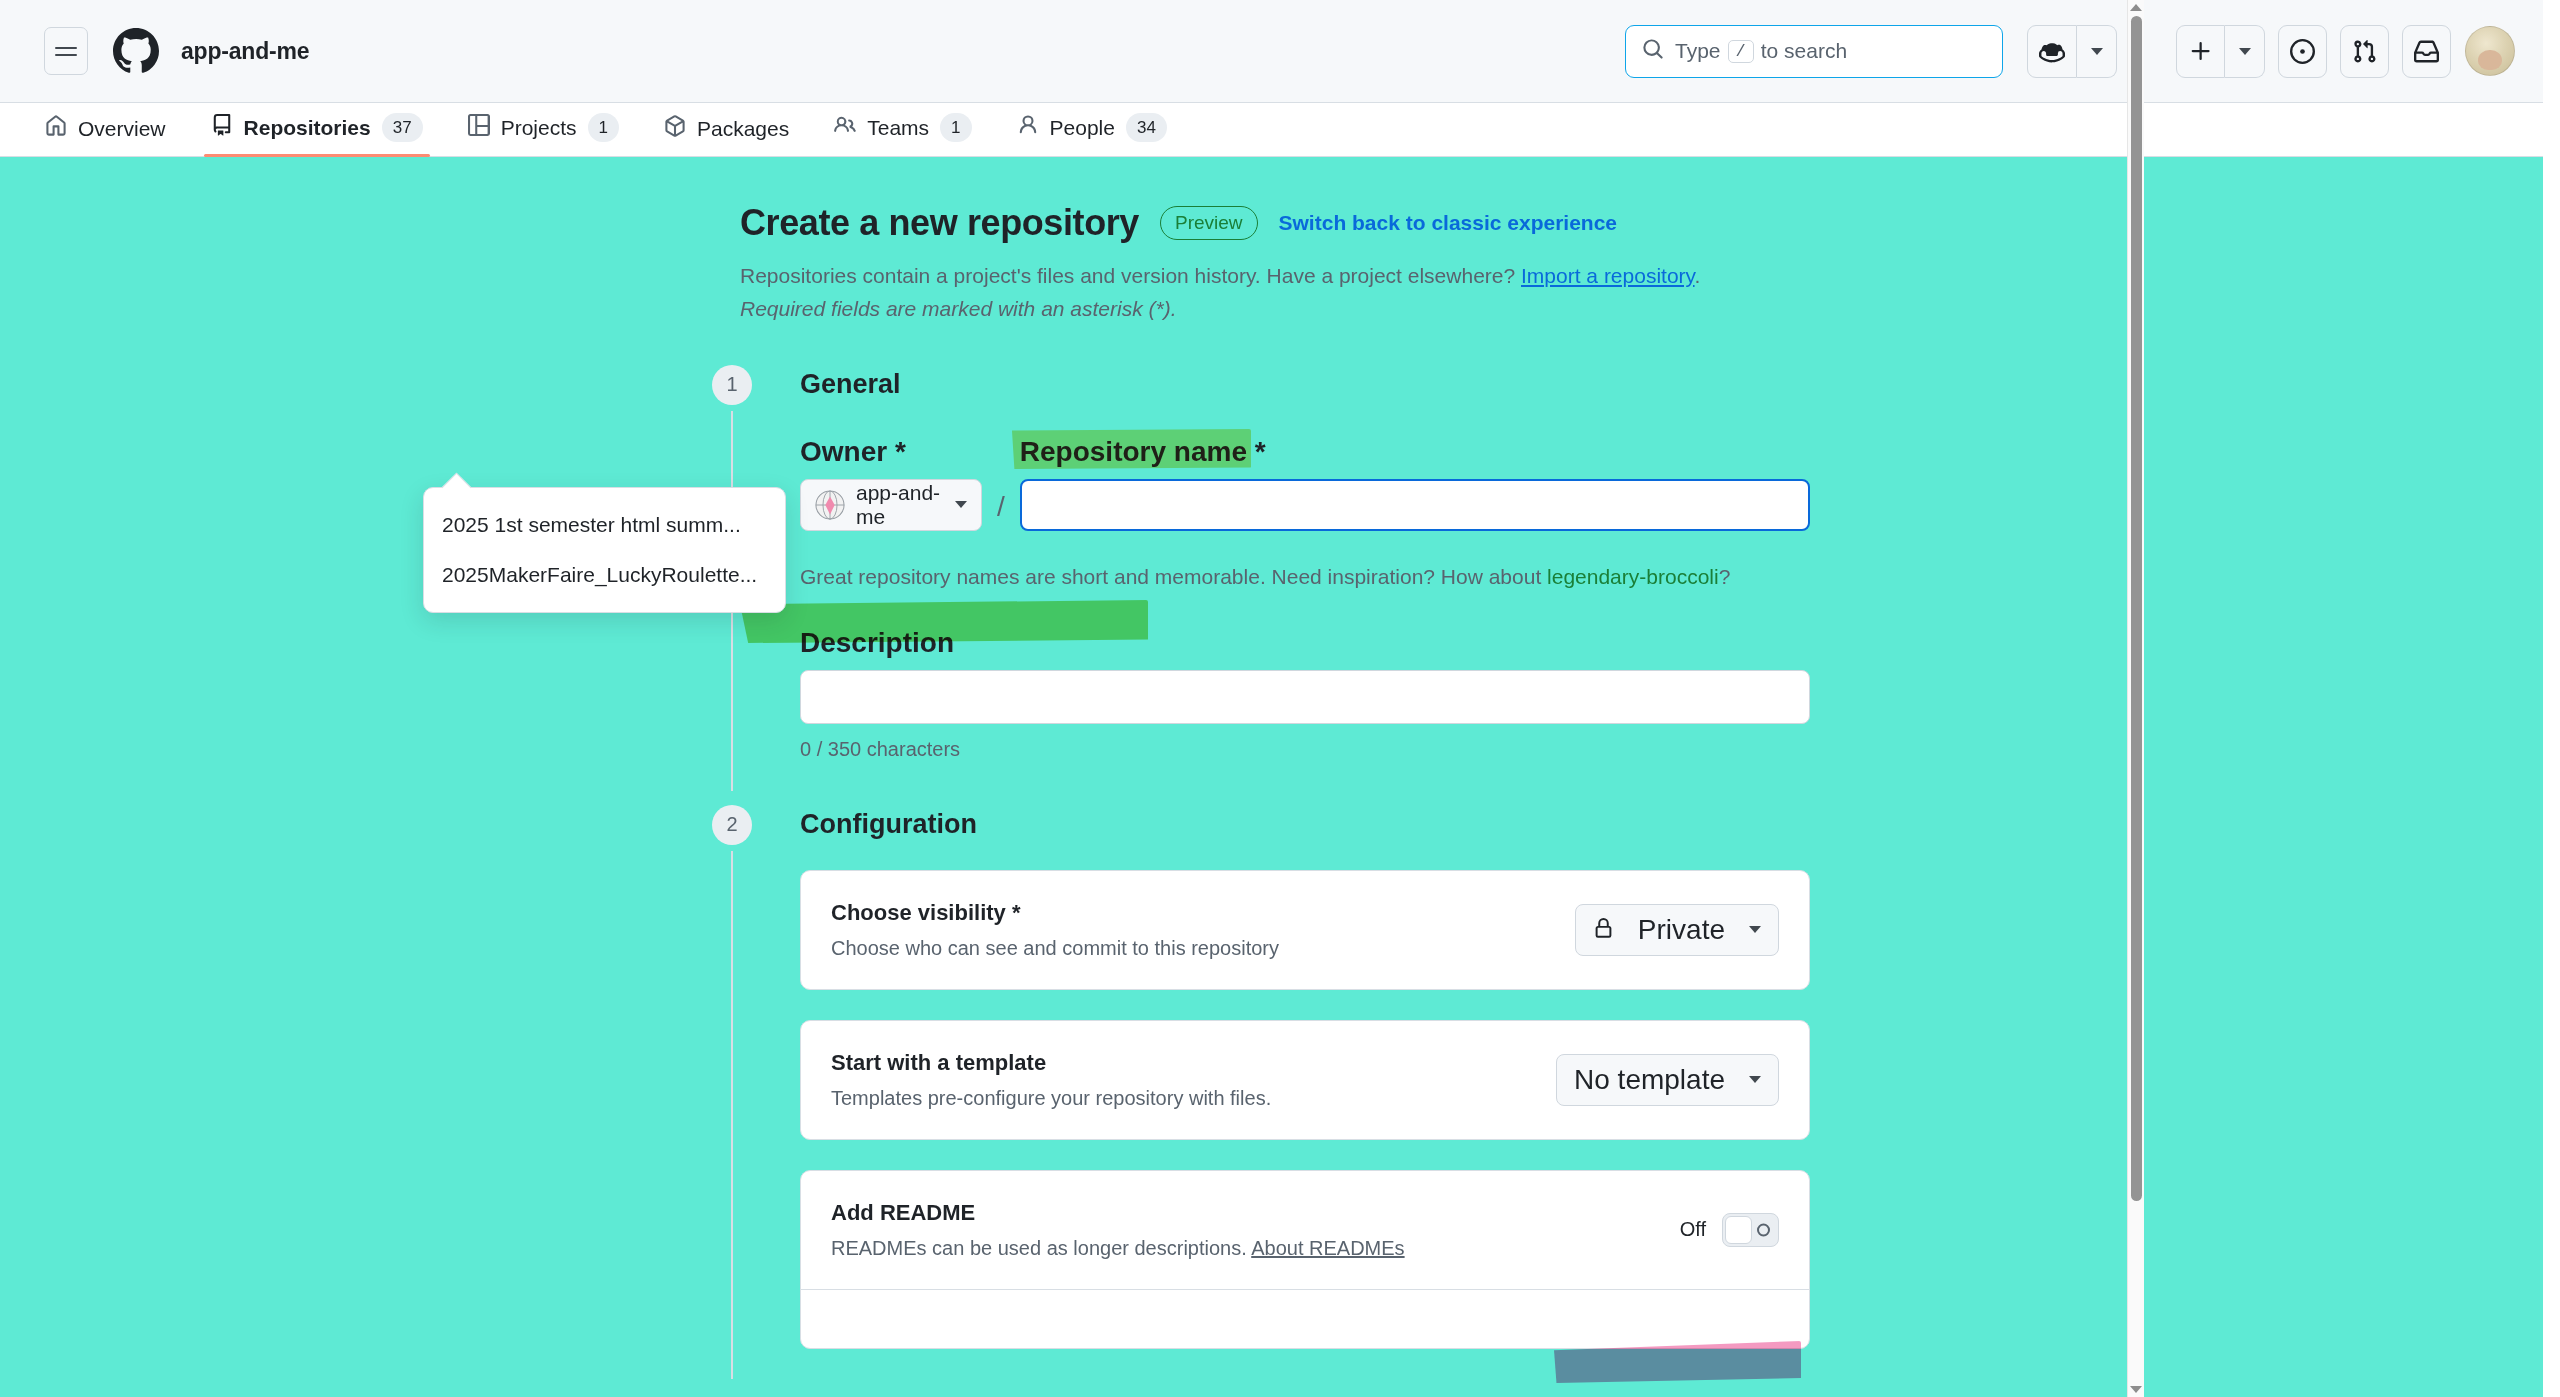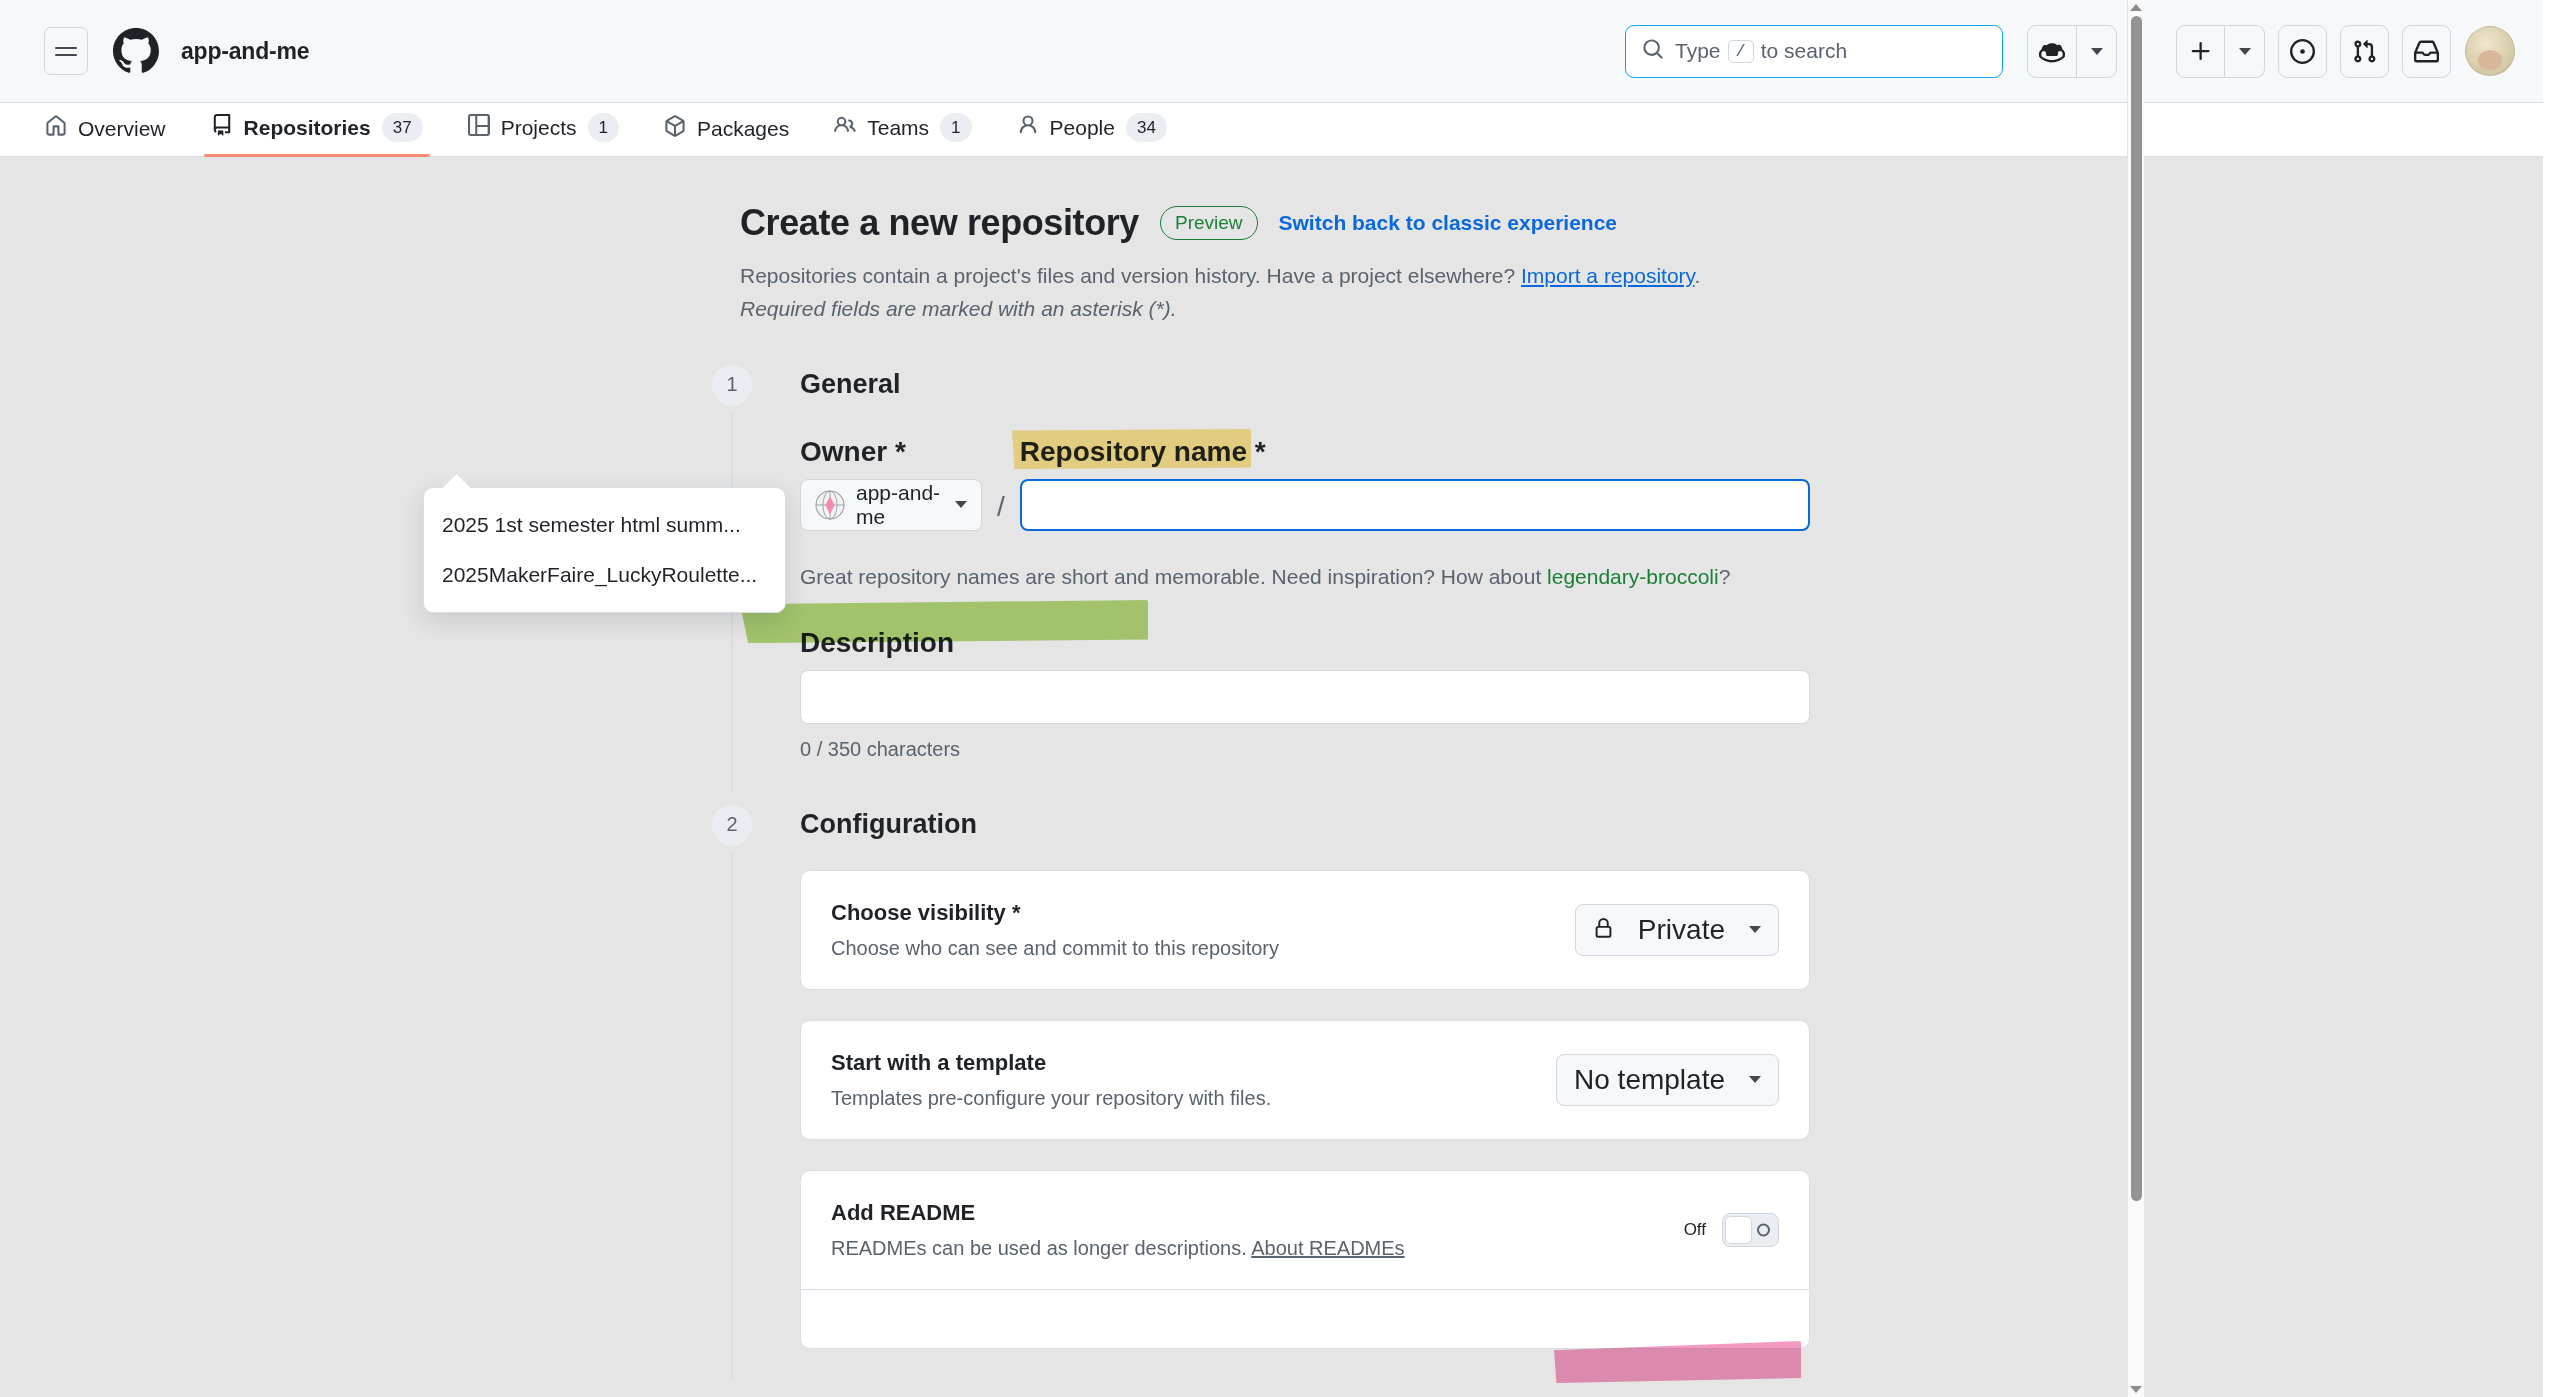--- a/index.html
+++ b/index.html
@@ -70,21 +70,21 @@
   .tab.active::after {
     content:""; position:absolute; left:10px; right:10px; bottom:-1px; height:3px;
     background:#fd8c73; border-radius:3px;
   }
   .count {
     background:#eaeef2; color:#1f2328; border-radius:20px; padding:2px 11px;
     font-size:17px; font-weight:400; line-height:25px;
   }
 
   
-  .content { position:absolute; top:157px; left:0; width:2543px; height:1240px; background:#e5e5e5; }
+  .content { position:absolute; top:157px; left:0; width:2543px; height:1240px; background:#5eead4; }
   .inner { position:absolute; left:740px; top:45px; width:1070px; }
 
   .title-row { display:flex; align-items:center; gap:21px; }
   h1.title { font-size:36px; font-weight:600; color:#1f2328; letter-spacing:-0.4px; }
   .badge-preview {
     border:1px solid #1a7f37; color:#1a7f37; border-radius:20px;
     padding:2px 14px; font-size:19px; line-height:28px; font-weight:500;
   }
   .link { color:#0969da; text-decoration:none; cursor:pointer; }
   .link-bold { font-size:21px; font-weight:600; }
@@ -155,21 +155,21 @@
   }
   .card-row + .card-row { border-top:1px solid #d8dee4; }
   .row-title { font-size:22px; font-weight:600; color:#1f2328; }
   .row-desc { margin-top:11px; font-size:20px; color:#59636e; }
   .select-btn {
     height:52px; border:1px solid #d0d7de; border-radius:8px; background:#f6f8fa;
     display:flex; align-items:center; gap:24px; padding:0 17px; cursor:pointer;
     font-size:28px; color:#1f2328; white-space:nowrap;
   }
   .toggle-wrap { display:flex; align-items:center; gap:16px; }
-  .toggle-label { font-size:17px; color:#1f2328; }
+  .toggle-label { font-size:20px; color:#1f2328; }
   .toggle {
     width:57px; height:34px; border-radius:8px; background:#eaeef2; border:1px solid #d0d7de;
     display:flex; align-items:center; cursor:pointer; padding:2px; position:relative;
   }
   .toggle-knob { width:27px;height:28px;background:#fff;border:1px solid #d0d7de;border-radius:6px; }
   .toggle-circle {
     position:absolute; right:8px; top:50%; transform:translateY(-50%);
     width:13px;height:13px;border:2px solid #59636e;border-radius:50%;
   }
 

